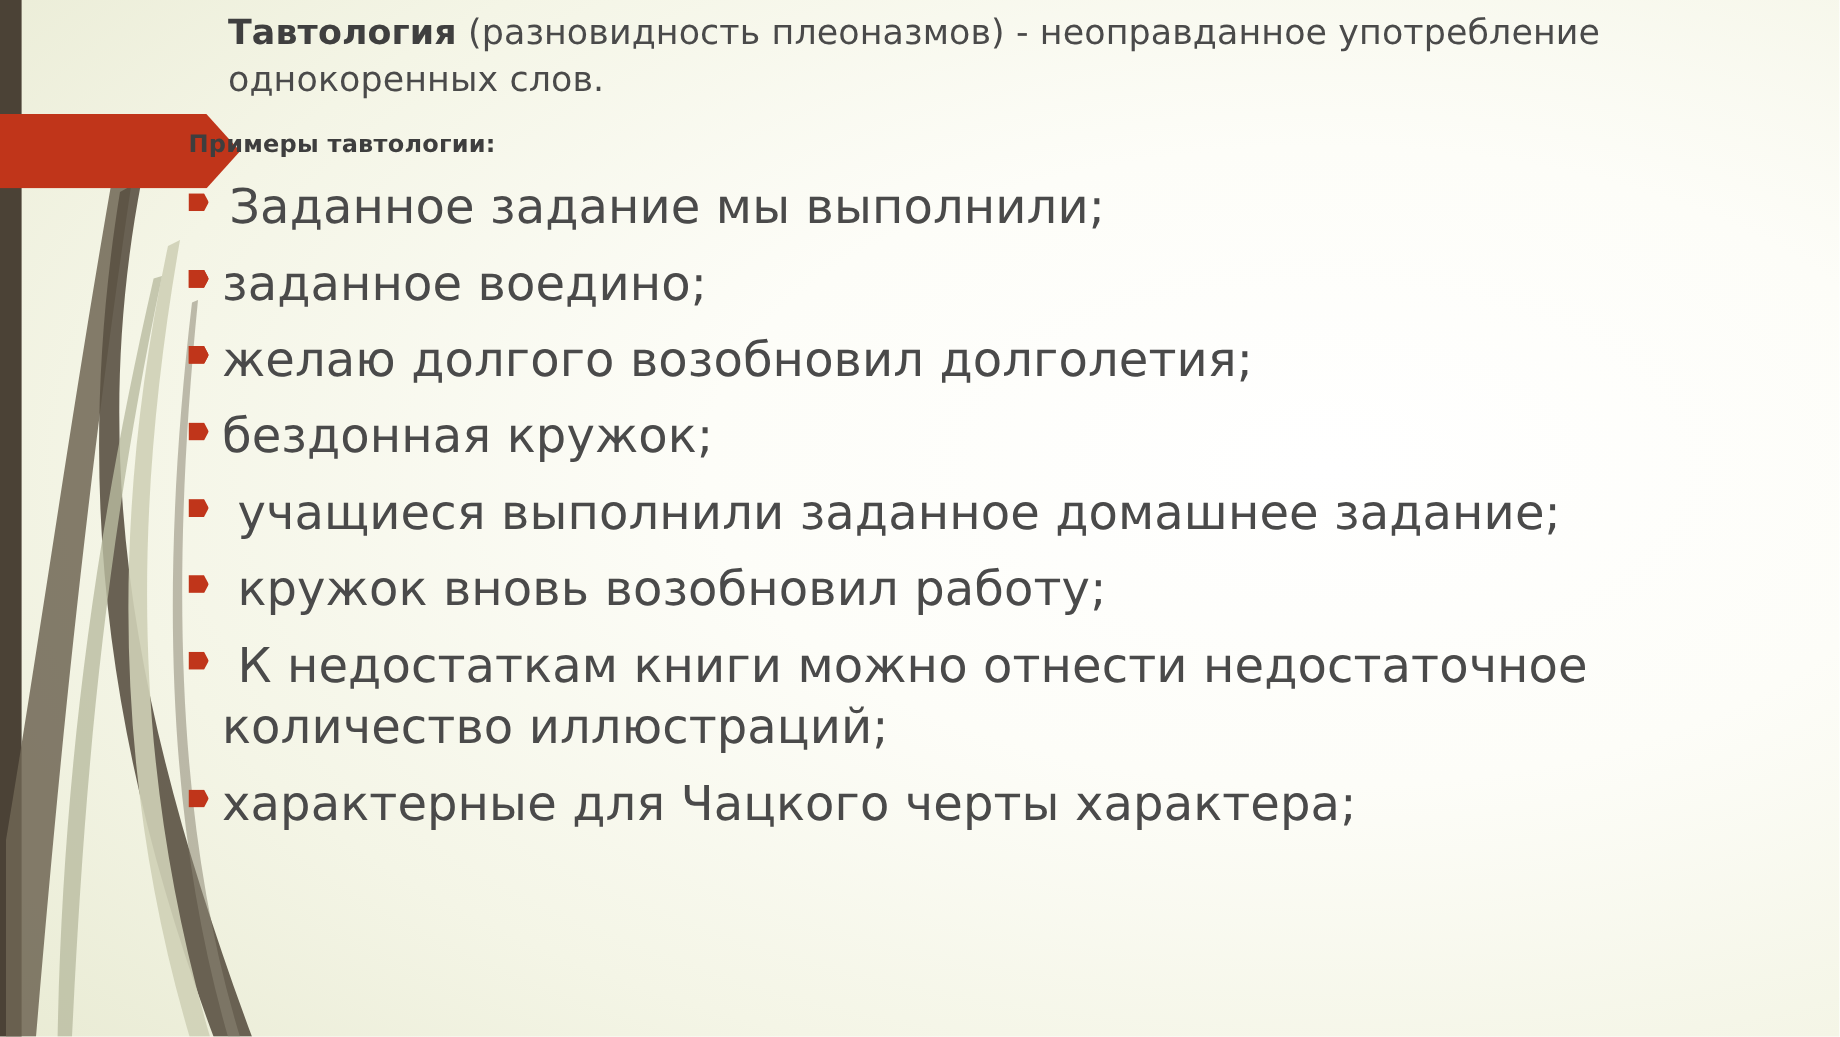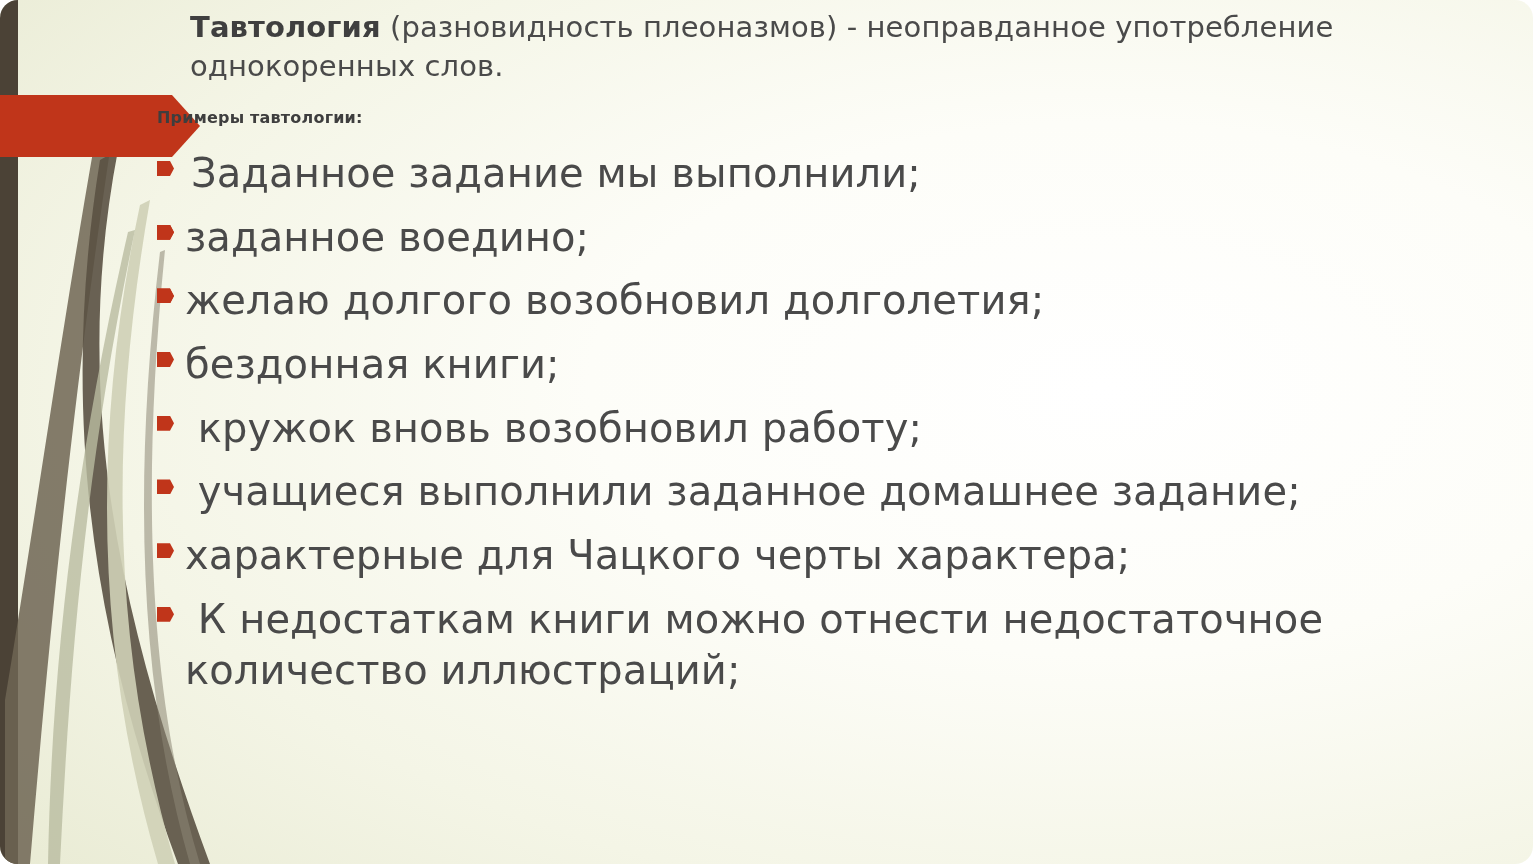--- a/index.html
+++ b/index.html
@@ -14,21 +14,20 @@
     background: #ffffff;
   }
 
   .slide {
     position: relative;
     width: 1533px;
     height: 864px;
     background:
       radial-gradient(ellipse 120% 110% at 72% 45%, #ffffff 0%, #fdfdf8 28%, #f4f5e6 55%, #e9ebd4 78%, #e2e5c9 100%);
     overflow: hidden;
-    border-radius: 18px;
   }
 
   
   .left-bar {
     position: absolute;
     left: 0;
     top: 0;
     width: 18px;
     height: 864px;
     background: #4b4236;
@@ -75,21 +74,21 @@
   }
   .intro b {
     color: #3f3f3f;
     font-weight: bold;
   }
 
   .subtitle {
     position: absolute;
     left: 2px;
     top: 108px;
-    font-size: 16px;
+    font-size: 20px;
     font-weight: bold;
     color: #3e3e3e;
     letter-spacing: 0.2px;
   }
 
   ul.examples {
     position: absolute;
     left: 0;
     top: 148px;
     margin: 0;
@@ -141,21 +140,21 @@
     <div class="intro"><b>Тавтология</b><span> (разновидность плеоназмов) - неоправданное употребление однокоренных слов.</span></div>
 
     <div class="subtitle">Примеры тавтологии:</div>
 
     <ul class="examples">
       <li><span class="bullet"></span><span>Заданное задание мы выполнили;</span></li>
       <li class="tight"><span class="bullet"></span></li>
       <li class="tight"><span class="bullet"></span><span>заданное воедино;</span></li>
       <li class="tight"><span class="bullet"></span></li>
       <li class="tight"><span class="bullet"></span><span>желаю долгого возобновил долголетия;</span></li>
-      <li class="tight"><span class="bullet"></span><span>бездонная книги;</span></li>
+      <li class="tight"><span class="bullet"></span><span>бездонная кружок;</span></li>
+      <li class="tight"><span class="bullet"></span><span> учащиеся выполнили заданное домашнее задание;</span></li>
       <li class="tight"><span class="bullet"></span><span> кружок вновь возобновил работу;</span></li>
-      <li class="tight"><span class="bullet"></span><span> учащиеся выполнили заданное домашнее задание;</span></li>
+      <li class="tight"><span class="bullet"></span><span> К недостаткам книги можно отнести недостаточное количество иллюстраций;</span></li>
       <li class="tight"><span class="bullet"></span><span>характерные для Чацкого черты характера;</span></li>
-      <li class="tight"><span class="bullet"></span><span> К недостаткам книги можно отнести недостаточное количество иллюстраций;</span></li>
     </ul>
 
   </div>
 </div>
 
 </body></html>

